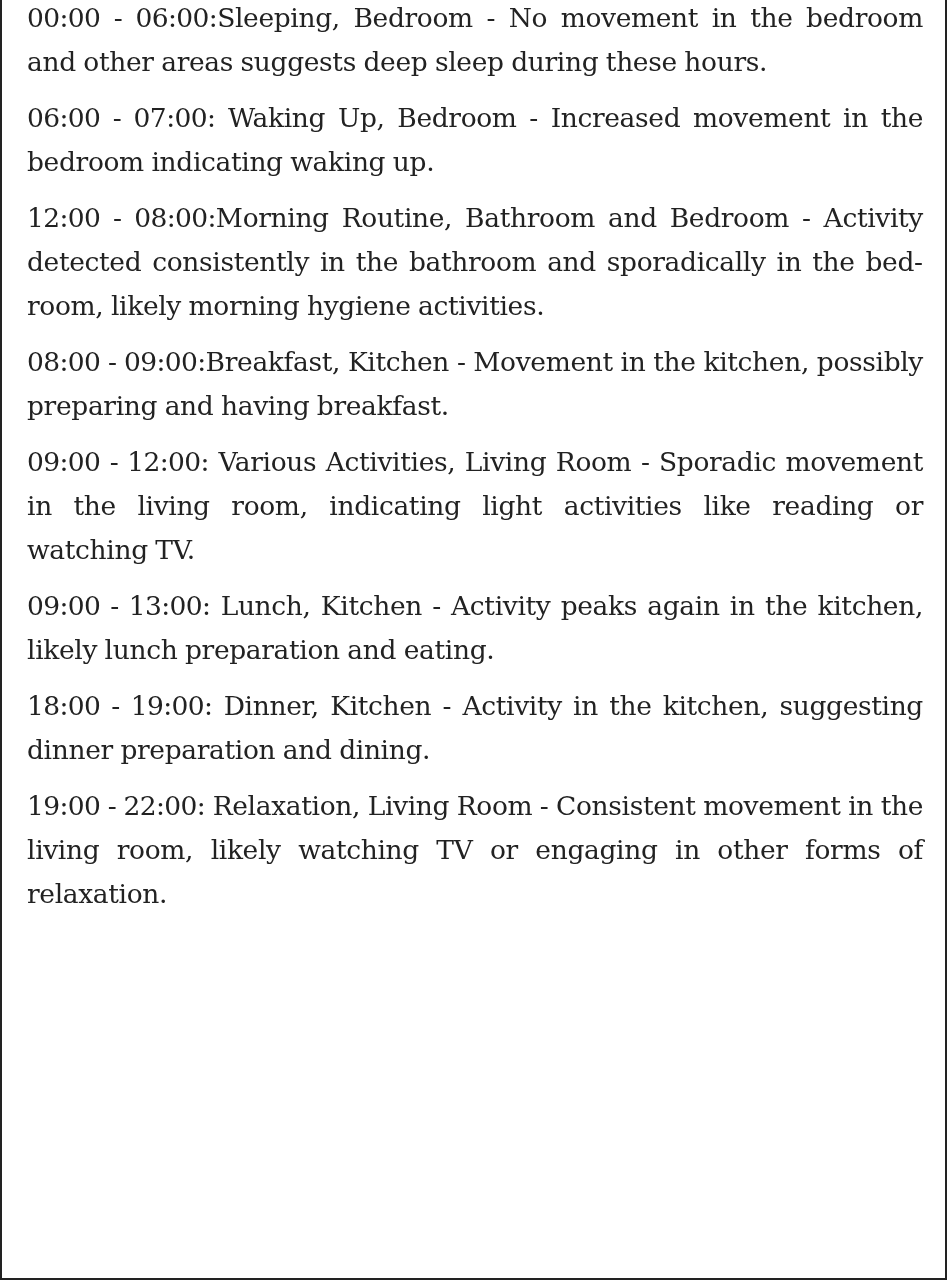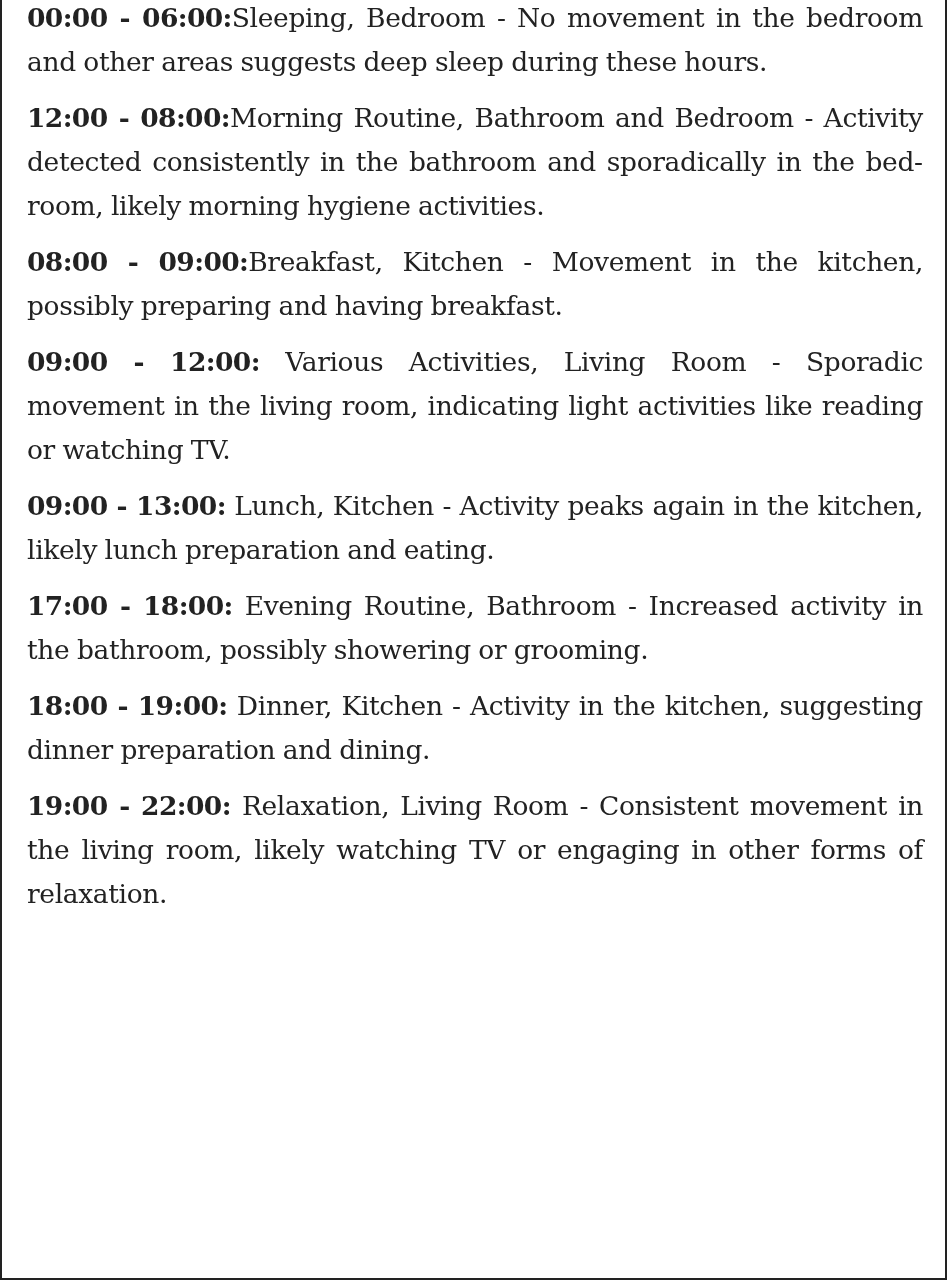--- a/index.html
+++ b/index.html
@@ -36,47 +36,47 @@
       font-size: 26.5px;
       line-height: 44px;
       color: #222222;
       text-align: justify;
       hyphens: auto;
       -webkit-hyphens: auto;
       letter-spacing: -0.35px;
       word-spacing: -0.5px;
     }
     .time {
-      font-weight: bold;
+      font-weight: normal;
       letter-spacing: -0.6px;
     }
   </style>
 </head>
 <body>
 
 <div class="frame">
   <div class="content">
     <p class="entry" style="margin-top:0;">
       <span class="time">00:00 - 06:00:</span><span>Sleeping, Bedroom - No movement in the bedroom and other areas suggests deep sleep during these hours.</span>
+    </p>
+    <p class="entry">
+      <span class="time">06:00 - 07:00:</span><span> Waking Up, Bedroom - Increased movement in the bedroom indicating waking up.</span>
     </p>
     <p class="entry">
       <span class="time">12:00 - 08:00:</span><span>Morning Routine, Bathroom and Bedroom - Activity detected consistently in the bathroom and sporadically in the bed­room, likely morning hygiene activities.</span>
     </p>
     <p class="entry">
       <span class="time">08:00 - 09:00:</span><span>Breakfast, Kitchen - Movement in the kitchen, possibly preparing and having breakfast.</span>
     </p>
     <p class="entry">
       <span class="time">09:00 - 12:00:</span><span> Various Activities, Living Room - Sporadic movement in the living room, indicating light activities like reading or watching TV.</span>
     </p>
     <p class="entry">
       <span class="time">09:00 - 13:00:</span><span> Lunch, Kitchen - Activity peaks again in the kitchen, likely lunch preparation and eating.</span>
     </p>
     <p class="entry">
-      <span class="time">17:00 - 18:00:</span><span> Evening Routine, Bathroom - Increased activity in the bathroom, possibly showering or grooming.</span>
-    </p>
-    <p class="entry">
       <span class="time">18:00 - 19:00:</span><span> Dinner, Kitchen - Activity in the kitchen, suggesting dinner preparation and dining.</span>
     </p>
     <p class="entry">
       <span class="time">19:00 - 22:00:</span><span> Relaxation, Living Room - Consistent movement in the living room, likely watching TV or engaging in other forms of relaxation.</span>
     </p>
   </div>
 </div>
 
 </body></html>

